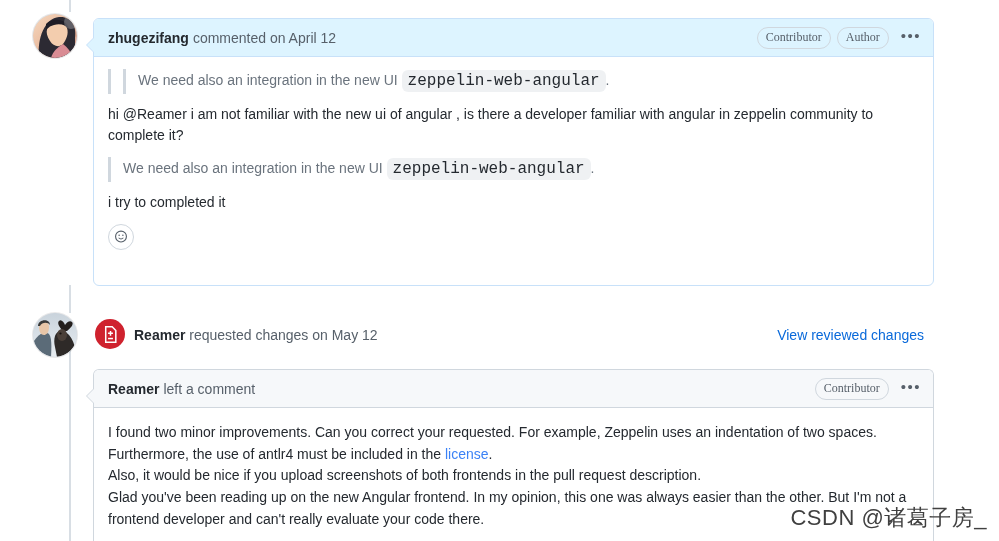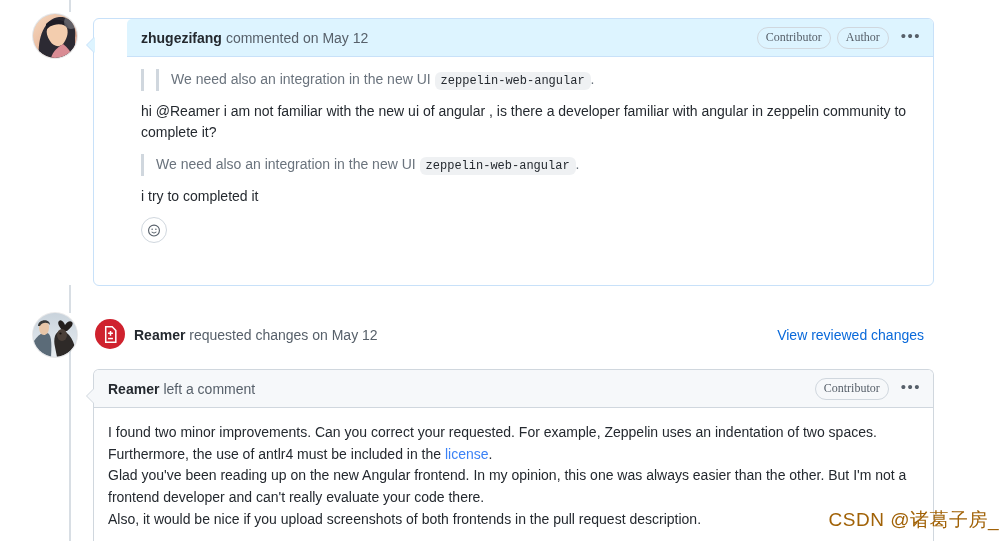--- a/index.html
+++ b/index.html
@@ -120,21 +120,21 @@
     color: #6a737d;
   }
   blockquote.quote.nested > blockquote.quote {
     margin-bottom: 0;
   }
   .para { margin: 0 0 10px 0; }
   .para.last { margin-bottom: 2px; }
   .mention { font-weight: normal; color: #24292f; }
   code.inline {
     font-family: "Liberation Mono", "DejaVu Sans Mono", monospace;
-    font-size: 12px;
+    font-size: 16px;
     padding: 2px 6px;
     background: rgba(175,184,193,0.20);
     border-radius: 6px;
     color: #24292f;
     white-space: nowrap;
   }
   a.link { color: #3b82f6; text-decoration: none; }
 
   .reaction-btn {
     display: inline-flex;
@@ -168,23 +168,23 @@
     position: absolute;
     font-size: 14px;
     color: #0969da;
     text-decoration: none;
     cursor: pointer;
   }
 
   
   .watermark {
     position: absolute;
-    right: 0; bottom: 8px;
-    font-size: 19px;
-    color: #a16207;
+    right: 12px; bottom: 8px;
+    font-size: 22px;
+    color: #404040;
     letter-spacing: 0.5px;
     user-select: none;
     white-space: nowrap;
   }
 </style>
 </head>
 <body>
 
 <div id="page">
 
@@ -208,27 +208,27 @@
         <rect width="44" height="44" fill="url(#g1)"></rect>
         <path d="M6 44 C4 24 12 4 26 3 C38 2 44 12 42 24 L42 44 Z" fill="#2c2a33"></path>
         <path d="M14 14 C18 8 30 7 34 14 C36 20 33 26 30 30 C26 34 20 32 17 27 C14 23 13 18 14 14 Z" fill="#f3cdae"></path>
         <path d="M13 10 C20 3 34 5 36 15 C33 11 27 9 21 11 C17 12 14 14 13 18 Z" fill="#1f1d26"></path>
         <path d="M30 30 C34 33 38 37 39 44 L18 44 C20 37 25 33 30 30 Z" fill="#d98c94"></path>
         <circle cx="38" cy="8" r="7" fill="#ffffff" opacity="0.25"></circle>
       </g>
     </svg>
   </div>
 
-  <div class="comment-card" style="top:18px; left:93px; width:841px; height:268px;padding-left:33px;">
+  <div class="comment-card" style="top:18px; left:93px; width:841px; height:268px;">
     <span class="card-arrow"></span>
     <span class="card-arrow inner"></span>
 
     <div class="card-header">
       <span class="author-name">zhugezifang</span>
-      <span class="header-meta">commented on May 12</span>
+      <span class="header-meta">commented on April 12</span>
       <span class="header-spacer"></span>
       <span class="badge">Contributor</span>
       <span class="badge">Author</span>
       <span class="kebab">•••</span>
     </div>
 
     <div class="card-body">
       <blockquote class="quote nested">
         <blockquote class="quote">
           <span>We need also an integration in the new UI</span>
@@ -302,20 +302,20 @@
       <span class="author-name">Reamer</span>
       <span class="header-meta">left a comment</span>
       <span class="header-spacer"></span>
       <span class="badge">Contributor</span>
       <span class="kebab">•••</span>
     </div>
 
     <div class="card-body" style="padding-top:14px;">
       <div>I found two minor improvements. Can you correct your requested. For example, Zeppelin uses an indentation of two spaces.</div>
       <div><span>Furthermore, the use of antlr4 must be included in the </span><a class="link">license</a><span>.</span></div>
+      <div>Also, it would be nice if you upload screenshots of both frontends in the pull request description.</div>
       <div>Glad you've been reading up on the new Angular frontend. In my opinion, this one was always easier than the other. But I'm not a frontend developer and can't really evaluate your code there.</div>
-      <div>Also, it would be nice if you upload screenshots of both frontends in the pull request description.</div>
     </div>
   </div>
 
   <div class="watermark">CSDN @诸葛子房_</div>
 
 </div>
 
 </body></html>

